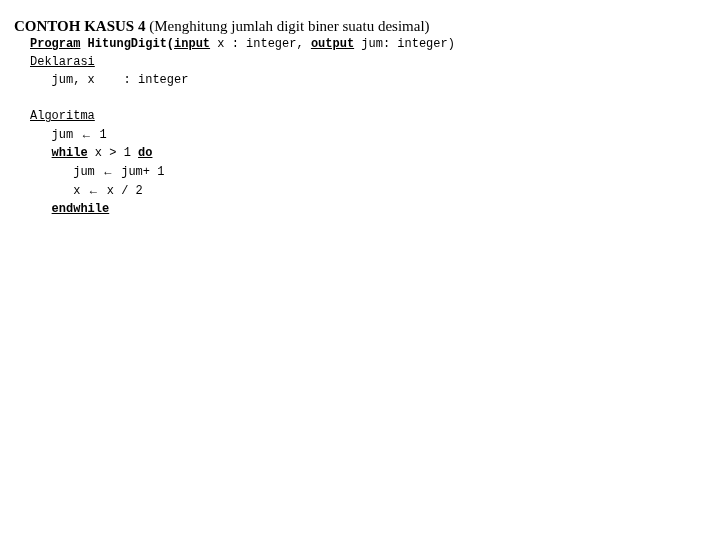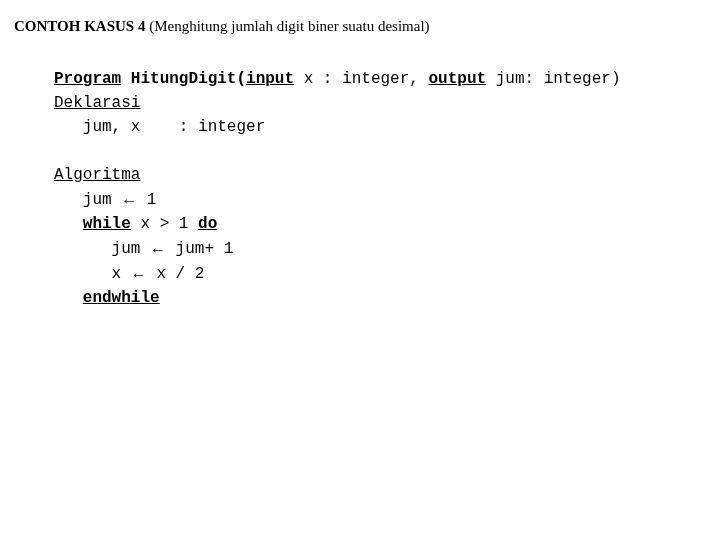--- a/index.html
+++ b/index.html
@@ -10,30 +10,29 @@
     background: #fff;
     font-family: "Times New Roman", Times, serif;
     color: #000;
   }
   .page {
     padding: 18px 14px;
     box-sizing: border-box;
   }
   .title-line {
     font-size: 15px;
-    margin-bottom: 32px;
   }
   .title-bold {
     font-weight: bold;
   }
   .code-block {
     font-family: "Courier New", Courier, monospace;
-    font-size: 16px;
+    font-size: 12px;
     line-height: 1.5;
-    margin-left: 40px;
+    margin-left: 16px;
     white-space: pre;
   }
   .u { text-decoration: underline; }
   .b { font-weight: bold; }
   .bu { font-weight: bold; text-decoration: underline; }
   .arrow {
     font-family: Arial, sans-serif;
   }
 </style>
 </head>

